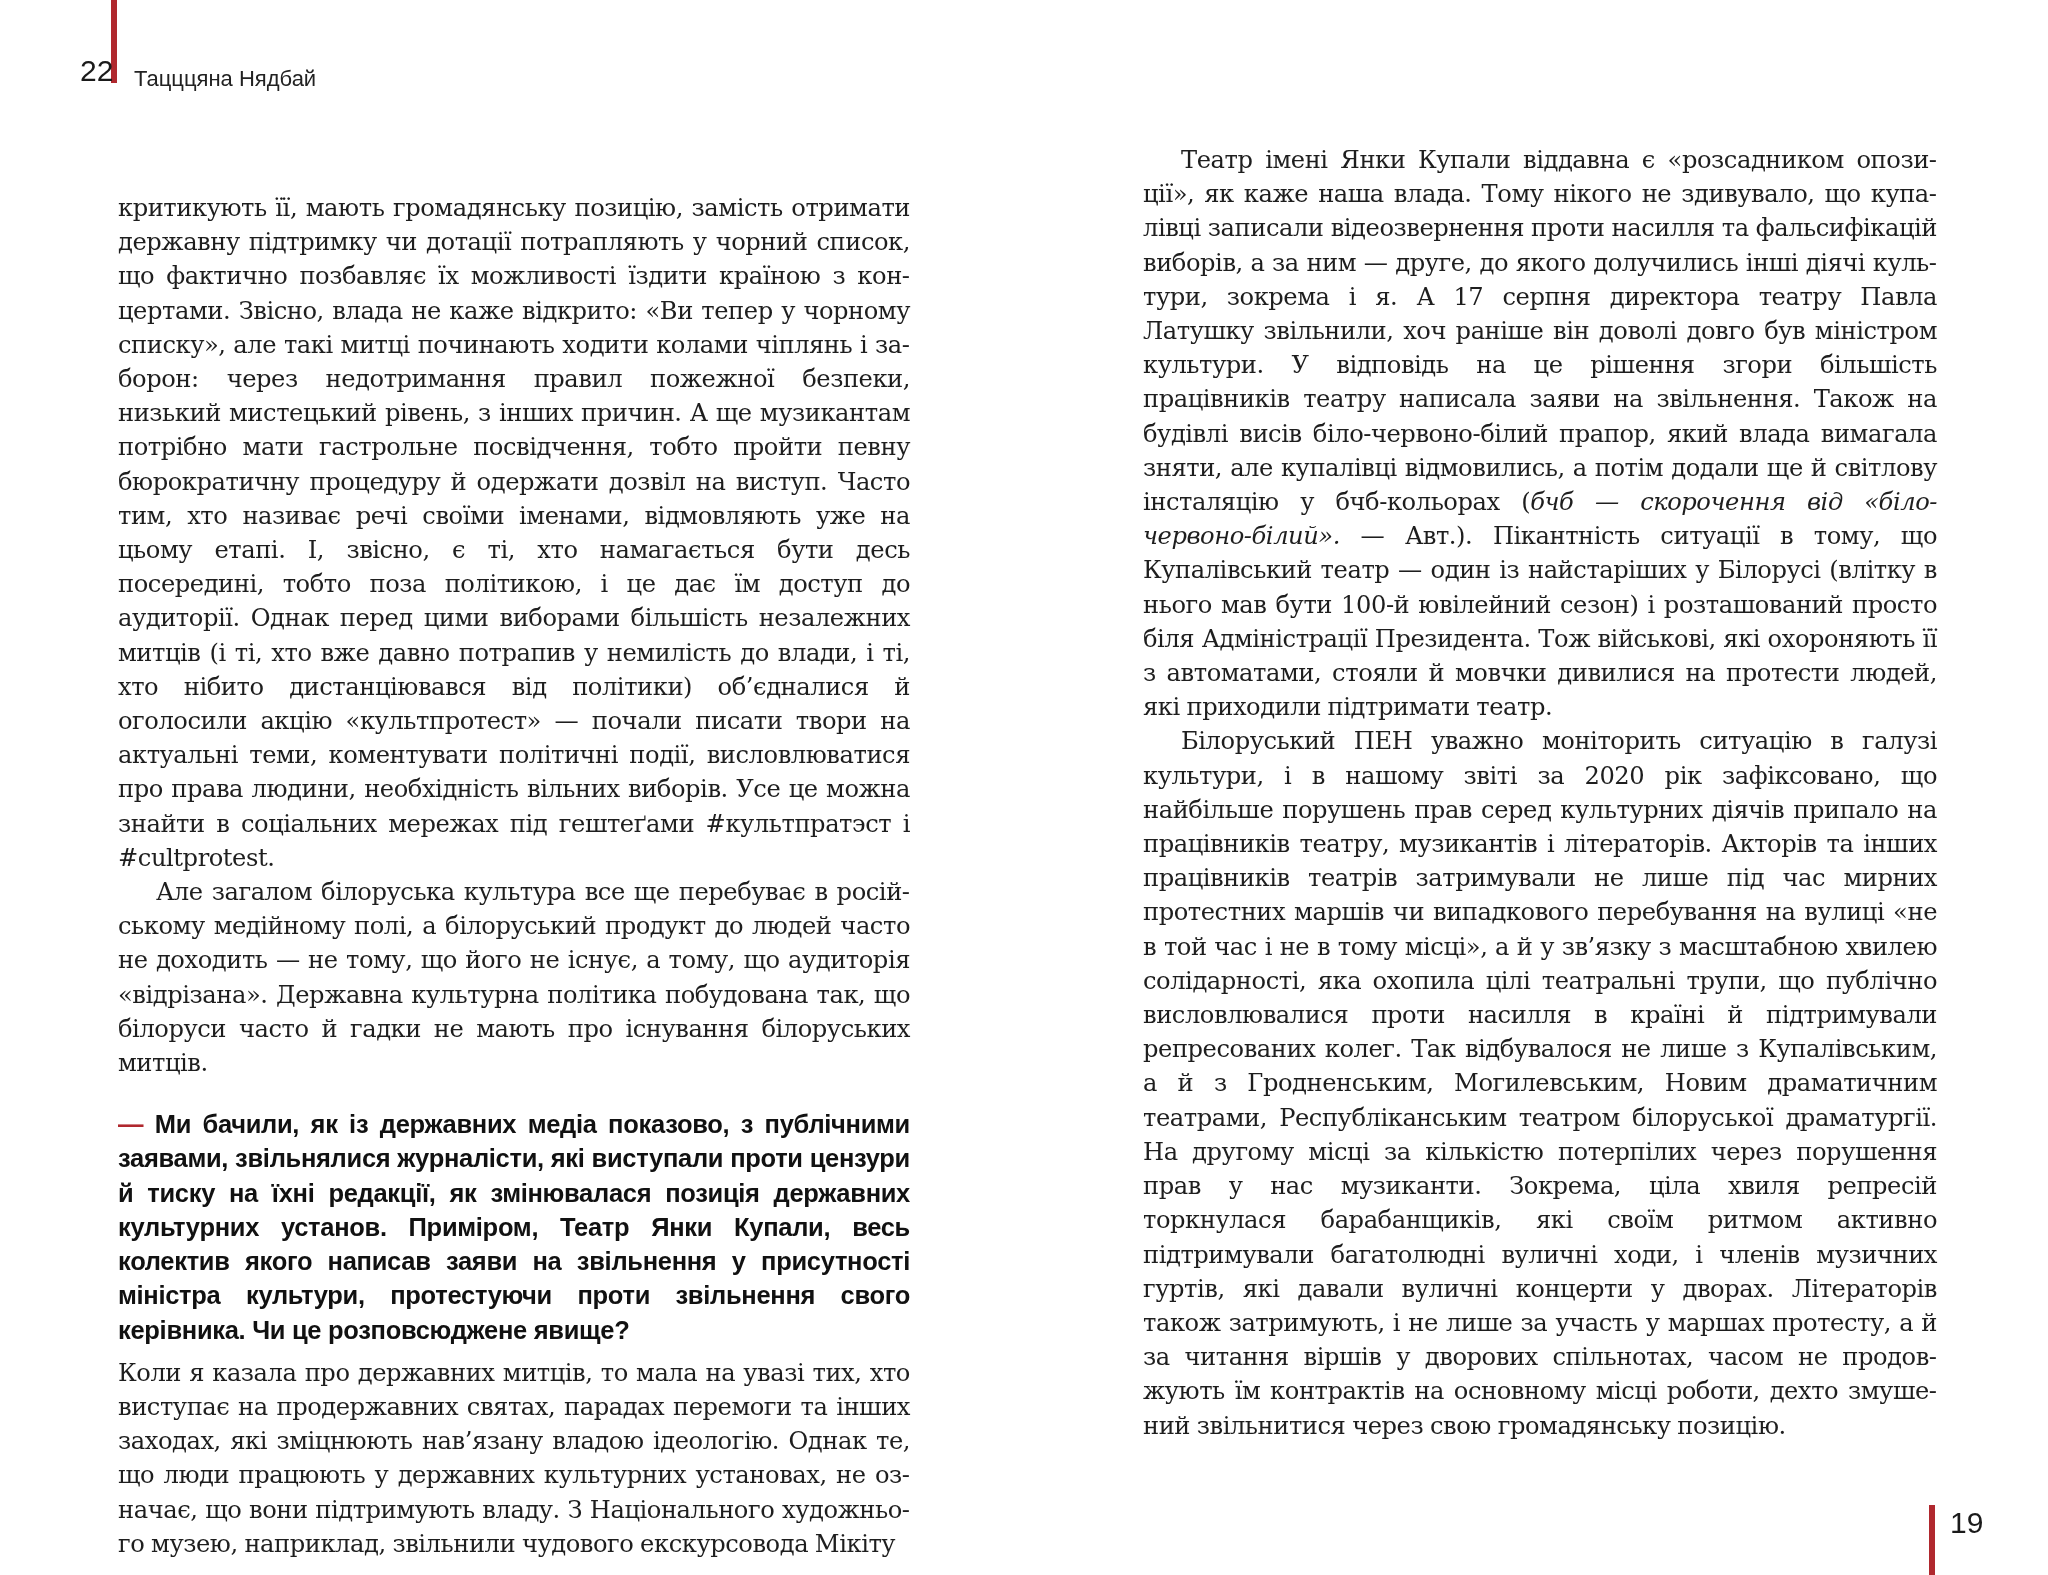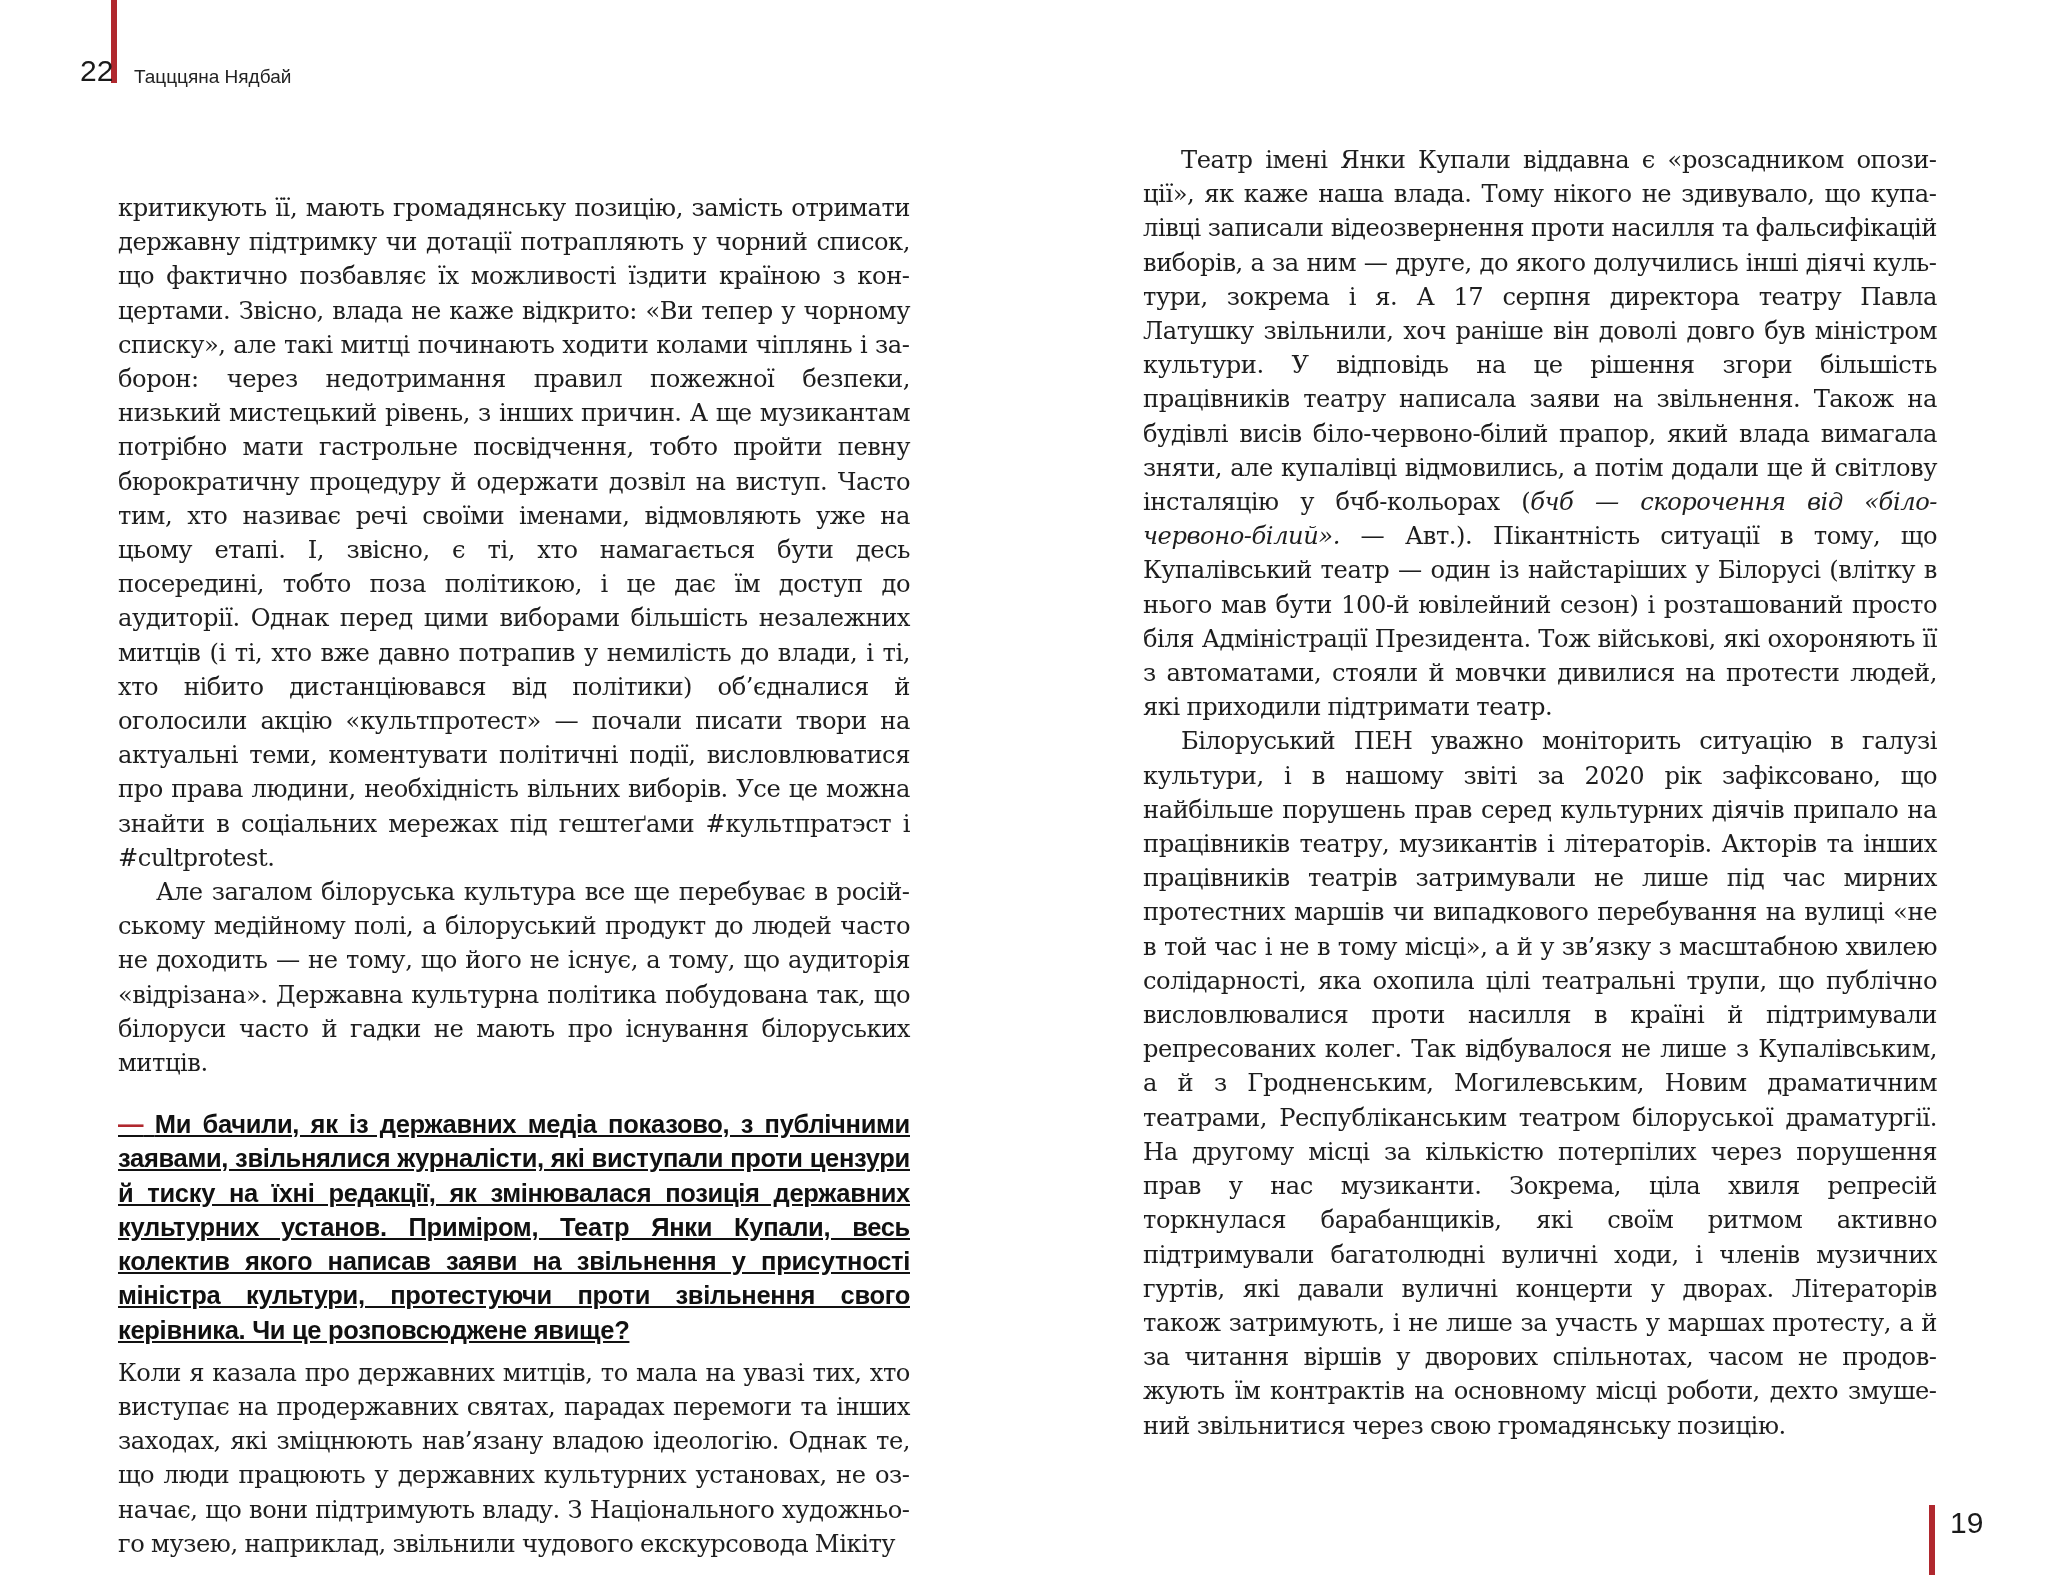--- a/index.html
+++ b/index.html
@@ -3,27 +3,27 @@
 <meta charset="utf-8">
 <style>
   html, body { margin:0; padding:0; background:#ffffff; }
   body { width:2048px; height:1575px; position:relative; overflow:hidden; color:#1e1e1e; }
   .bar { position:absolute; width:6px; background:#b0282e; }
   .bar-left { left:111px; top:0; height:83px; }
   .bar-right { left:1929px; top:1505px; height:70px; }
   .pageno { position:absolute; font-family:"Liberation Sans", sans-serif; font-size:30px; color:#1a1a1a; line-height:1; }
   .pageno-left { left:62px; top:56px;margin-left:18px; }
   .pageno-right { left:1950px; top:1508px; }
-  .running-head { position:absolute; left:134px; top:66px; font-family:"Liberation Sans", sans-serif; font-size:19px; color:#222; }
+  .running-head { position:absolute; left:134px; top:66px; font-family:"Liberation Sans", sans-serif; font-size:22px; color:#222; }
   .col { position:absolute; top:143px; width:792px; font-family:"DejaVu Serif", serif; font-size:24.2px; line-height:34.2px; text-align:justify; hyphens:manual; letter-spacing:-0.45px; word-spacing:-0.5px; }
   .col-left { left:118px;margin-top:48px; }
   .col-right { left:1143px; width:794px; }
   .col p { margin:0; }
   .col p.indent { text-indent:38px; }
-  .question { margin:27px 0 9px 0 !important; font-family:"Liberation Sans", sans-serif; font-weight:bold; font-size:25.5px; line-height:34.2px; letter-spacing:-0.3px; word-spacing:0; color:#111;text-decoration:underline; }
+  .question { margin:27px 0 9px 0 !important; font-family:"Liberation Sans", sans-serif; font-weight:bold; font-size:25.5px; line-height:34.2px; letter-spacing:-0.3px; word-spacing:0; color:#111; }
   .dash { color:#b0282e; }
   .answer { margin-top:0; }
   em { font-style:italic; }
   strong { font-weight:normal; }
 </style>
 </head>
 <body>
 
 <div class="bar bar-left"></div>
 <div class="pageno pageno-left">22</div>

